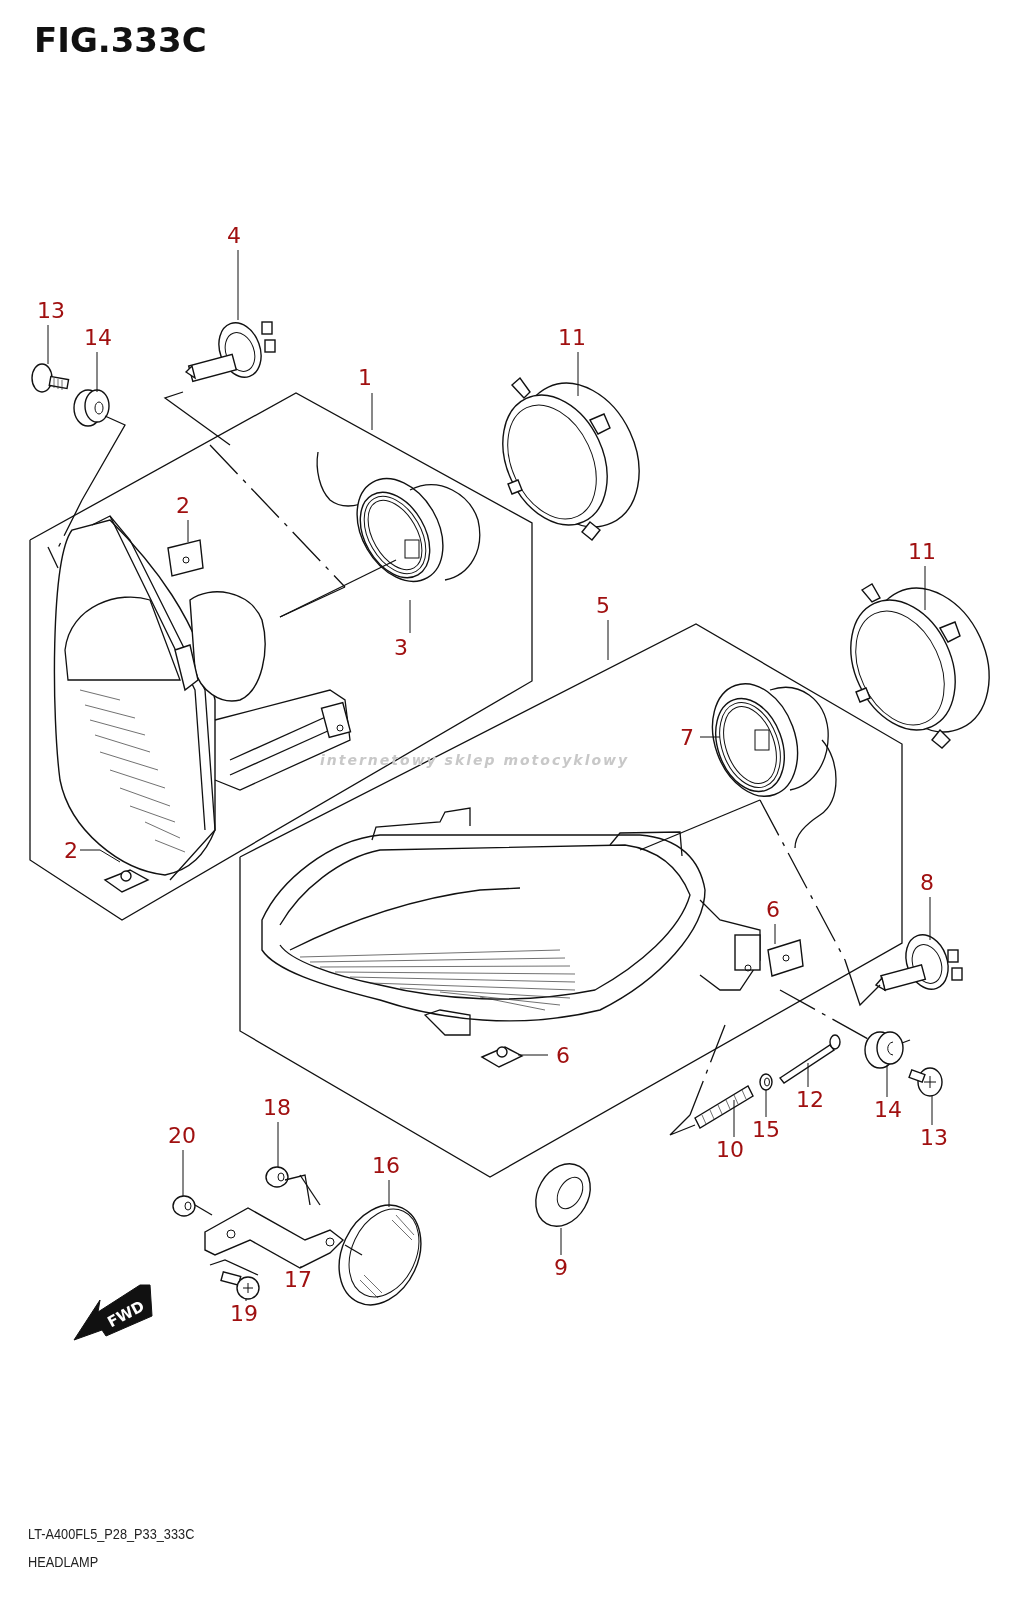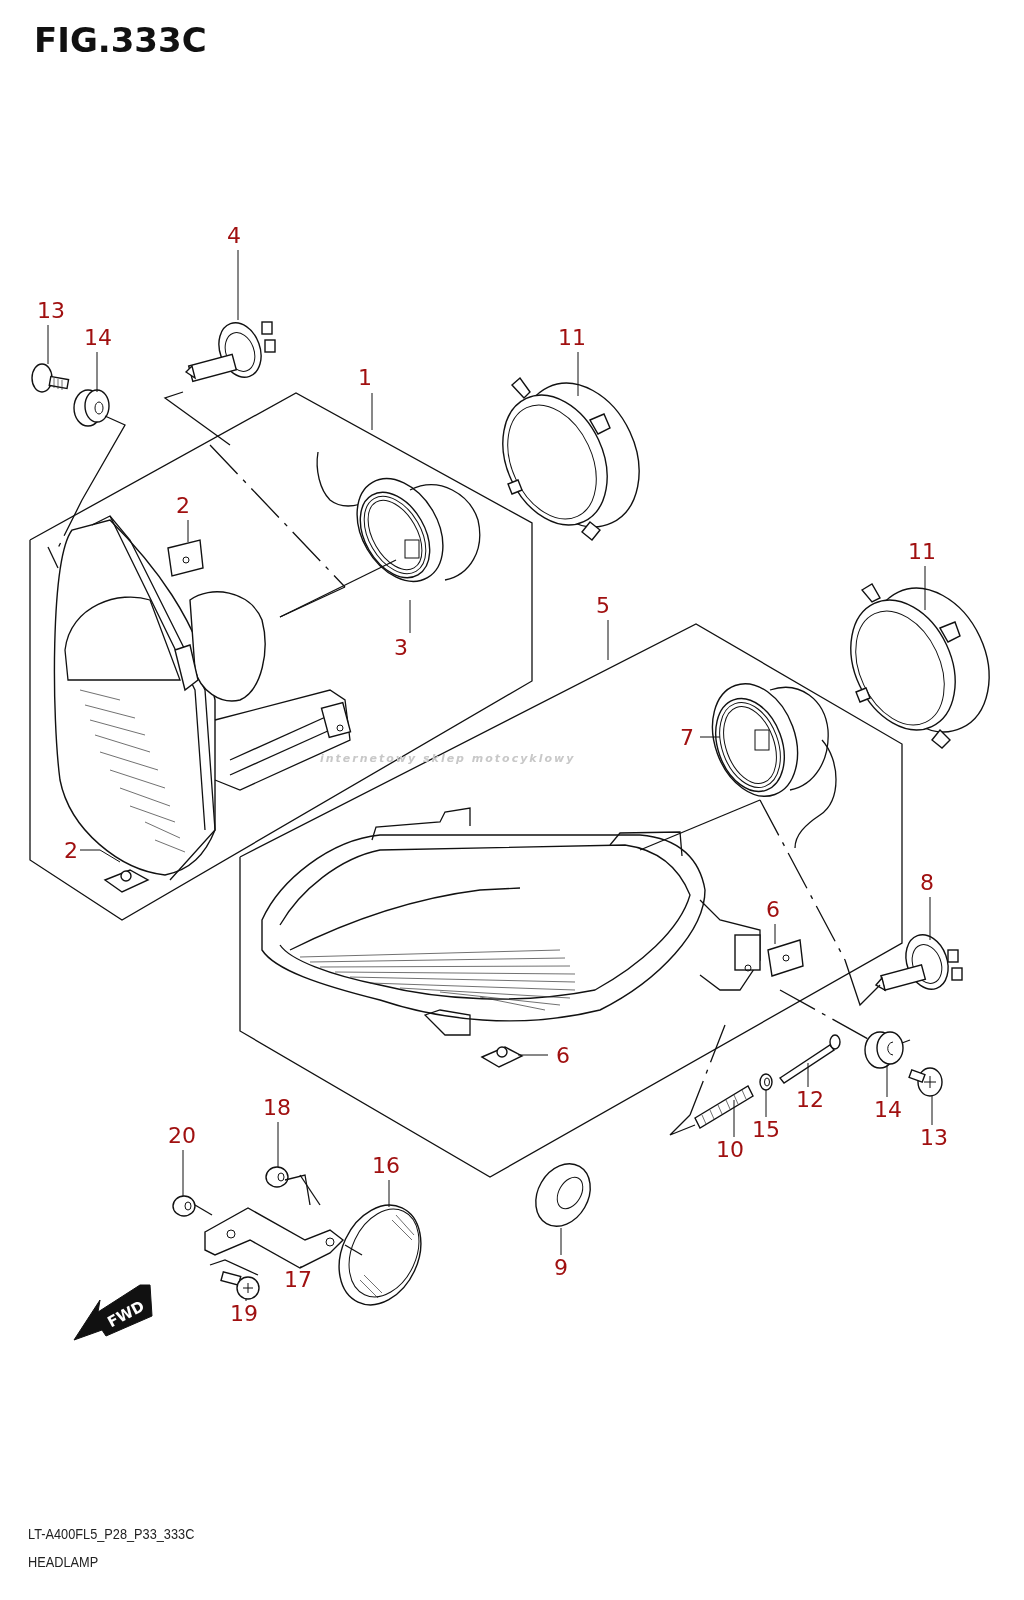--- a/index.html
+++ b/index.html
@@ -13,21 +13,21 @@
   .thin { stroke: #111; stroke-width: 1; fill: none; }
   .part { stroke: #111; stroke-width: 1.4; fill: #fff; }
   .dash { stroke: #111; stroke-width: 1.3; fill: none; stroke-dasharray: 40 8 4 8; }
   .hatch { stroke: #333; stroke-width: 0.7; }
   #watermark { position: absolute; left: 318px; top: 758px; font-family: "DejaVu Sans", sans-serif; font-style: italic; font-weight: bold; }
   #wm-main { font-size: 34px; letter-spacing: 1px; }
   #wm-a { color: #c8c8c8; }
   #wm-b { color: #f4a0a0; }
   #wm-c { color: #ffffff; background: #f4a0a0; padding: 0 3px; }
   #wm-d { color: #c8c8c8; }
-  #wm-sub { font-size: 11px; color: #c8c8c8; letter-spacing: 2px; margin-top: -6px; margin-left: 2px; }
+  #wm-sub { font-size: 14px; color: #c8c8c8; letter-spacing: 2px; margin-top: -6px; margin-left: 2px; }
 </style>
 </head>
 <body>
 
 <div id="fig-title">FIG.333C</div>
 
 <svg id="diagram" width="1024" height="1600" viewBox="0 0 1024 1600">
 
   <g>
     <polyline class="ln" points="30,540 296,393 532,523 532,681 122,920 30,860 30,540"></polyline>

